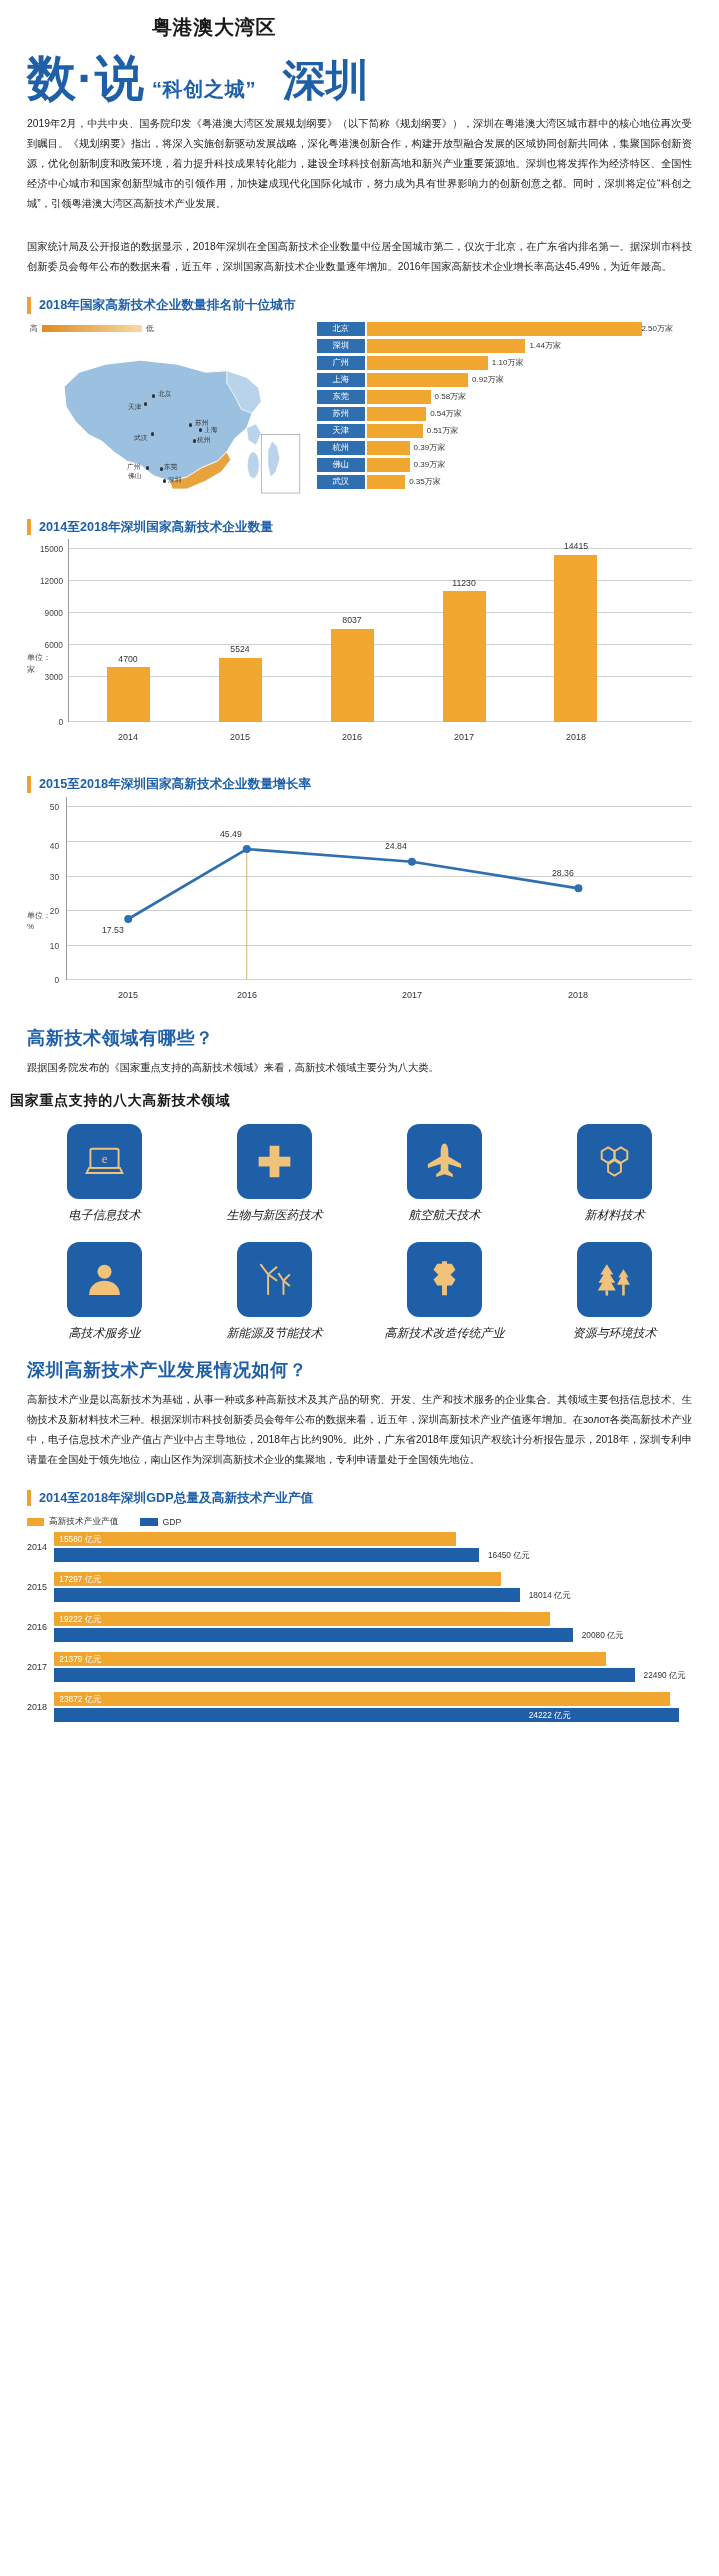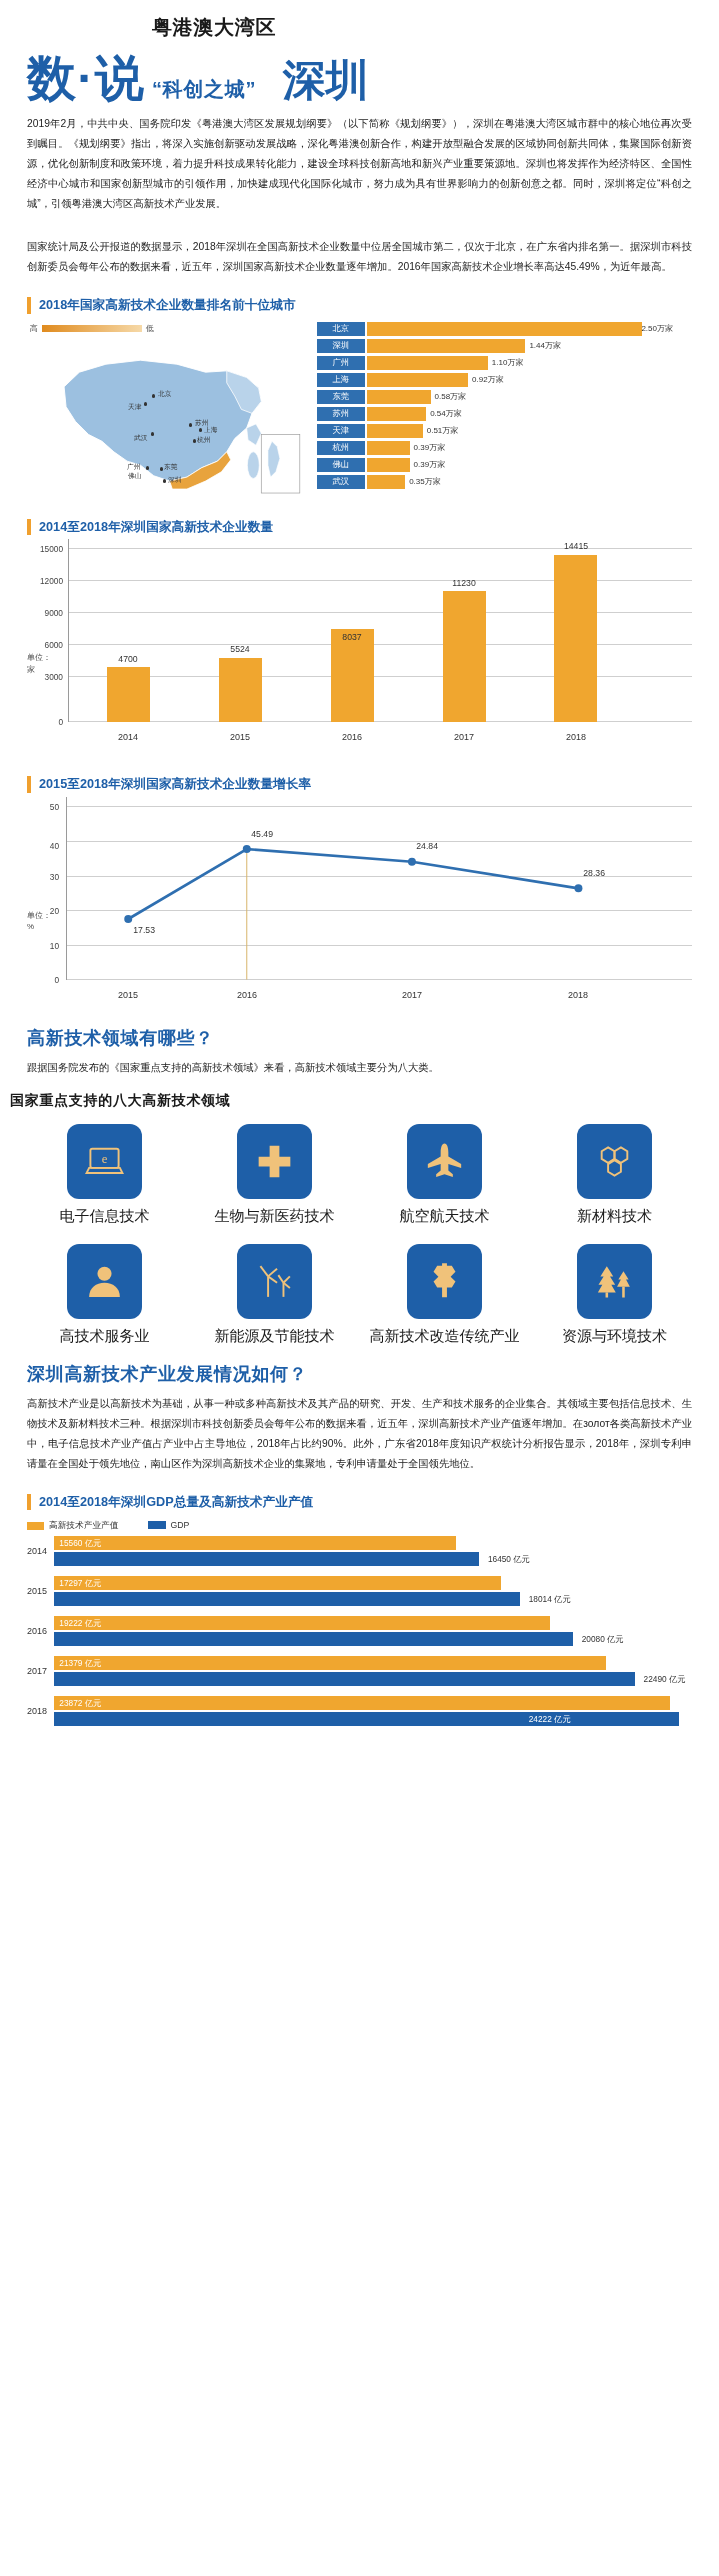--- a/index.html
+++ b/index.html
@@ -89,38 +89,38 @@
   .colchart .bar{position:absolute;bottom:37px;background:#f0a62f;width:43px;}
   .colchart .bartxt{position:absolute;font-size:8.7px;color:#333;text-align:center;width:60px;}
   .colchart .xlab{position:absolute;bottom:17.3px;font-size:9px;color:#333;text-align:center;width:60px;}
 
   
   .linechart{position:relative;margin:4px 27px 0 27px;height:220px;}
   .linechart .ylab{position:absolute;font-size:8.3px;color:#444;text-align:right;width:24px;}
   .linechart .grid{position:absolute;left:39px;right:0;border-top:0.7px solid #cfcfcf;}
   .linechart .yaxis{position:absolute;left:39px;top:0;bottom:37px;border-left:0.7px solid #9a9a9a;}
   .linechart .axis-unit{position:absolute;left:0;font-size:8px;color:#444;line-height:1.45;}
-  .linechart .ptlab{position:absolute;font-size:8.7px;color:#333;text-align:right;width:53px;}
+  .linechart .ptlab{position:absolute;font-size:8.7px;color:#333;text-align:left;width:53px;}
   .linechart .xlab{position:absolute;bottom:17.3px;font-size:9px;color:#333;text-align:center;width:60px;}
   .linechart svg{position:absolute;left:0;top:0;}
 
   
   .icon-grid{
     display:grid;grid-template-columns:repeat(4,1fr);
     gap:17.3px 14.7px;padding:14.7px 27px 6.7px 27px;
   }
   .icon-cell{display:flex;flex-direction:column;align-items:center;}
   .icon-sq{
     width:75px;height:75px;border-radius:12px;background:#1e5fa8;
     display:flex;align-items:center;justify-content:center;
   }
-  .icon-cap{margin-top:8px;font-size:15px;color:#1a1a1a;text-align:left;}
-
-  
-  .legend2{display:flex;gap:30px;padding:5.3px 27px 4px 27px;align-items:flex-start;}
+  .icon-cap{margin-top:8px;font-size:12px;color:#1a1a1a;text-align:left;font-style:italic;}
+
+  
+  .legend2{display:flex;gap:22px;padding:5.3px 27px 4px 27px;align-items:center;}
   .lg-item{display:flex;align-items:center;gap:4.7px;font-size:8.7px;color:#333;}
   .lg-sw{width:17.3px;height:8px;}
   .gdp-row{display:flex;align-items:center;padding:0 27px;margin-bottom:9.3px;}
   .gdp-year{width:27px;font-size:9px;color:#333;}
   .gdp-bars{flex:1;}
   .gdp-bar{height:14px;position:relative;}
   .gdp-bar .fill{height:14px;}
   .gdp-bar .lab{position:absolute;top:0;height:14px;line-height:14px;font-size:8.3px;white-space:nowrap;}
   .gdp-bar .lab.in{left:5.3px;color:#fff;}
   .gdp-bar .lab.out{color:#333;padding-left:9px;}
@@ -289,21 +289,21 @@
     <div class="ylab" style="left:4px;top:5.3px;">15000</div>
 
     <div class="bar" style="left:80px;height:55px;"></div>
     <div class="bar" style="left:192px;height:64px;"></div>
     <div class="bar" style="left:304px;height:93px;"></div>
     <div class="bar" style="left:416px;height:131px;"></div>
     <div class="bar" style="left:527px;height:167px;"></div>
 
     <div class="bartxt" style="left:71px;top:115px;">4700</div>
     <div class="bartxt" style="left:183px;top:105px;">5524</div>
-    <div class="bartxt" style="left:295px;top:76px;margin-top:17px;">8037</div>
+    <div class="bartxt" style="left:295px;top:76px;">8037</div>
     <div class="bartxt" style="left:407px;top:39px;">11230</div>
     <div class="bartxt" style="left:519px;top:2px;">14415</div>
 
     <div class="xlab" style="left:71px;">2014</div>
     <div class="xlab" style="left:183px;">2015</div>
     <div class="xlab" style="left:295px;">2016</div>
     <div class="xlab" style="left:407px;">2017</div>
     <div class="xlab" style="left:519px;">2018</div>
   </div>
 

